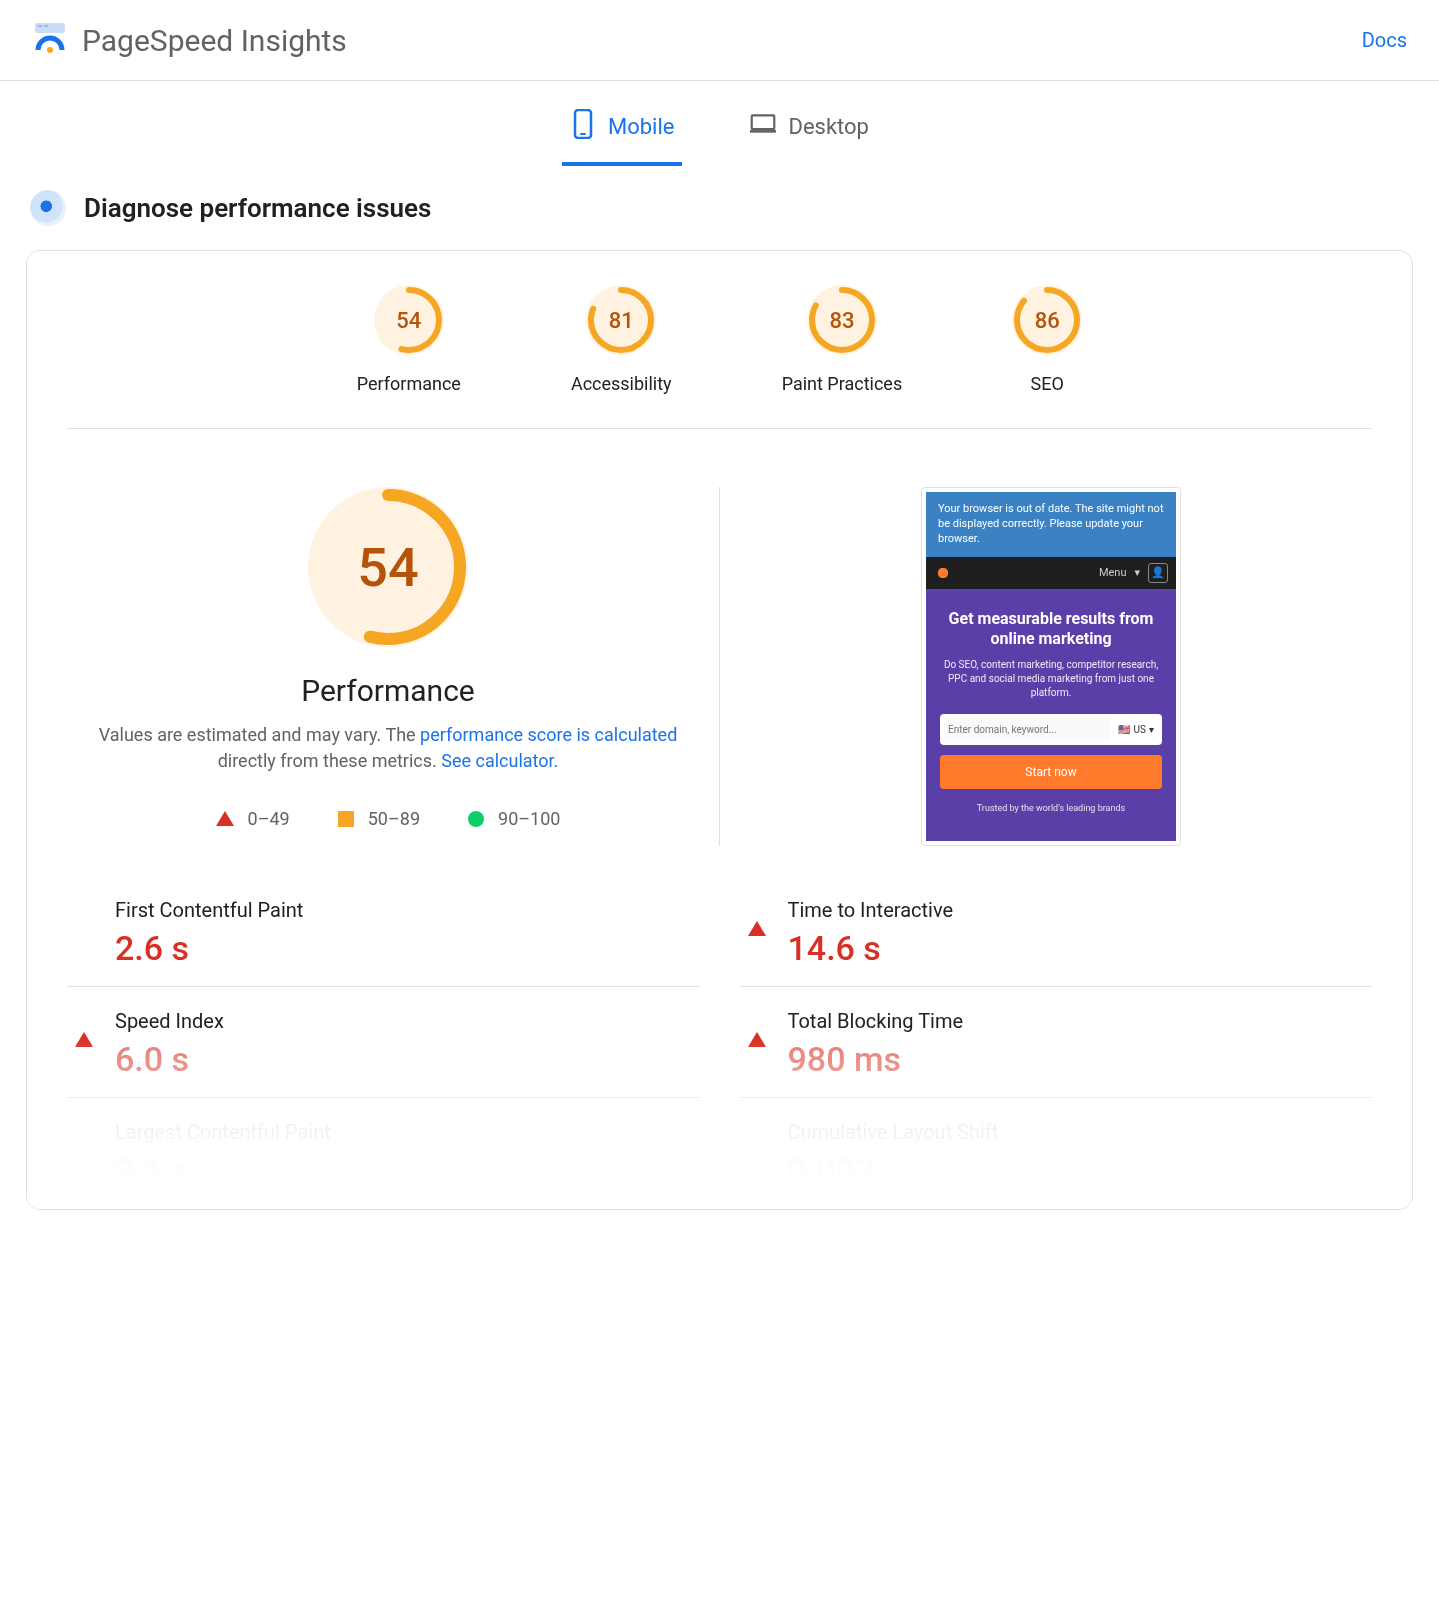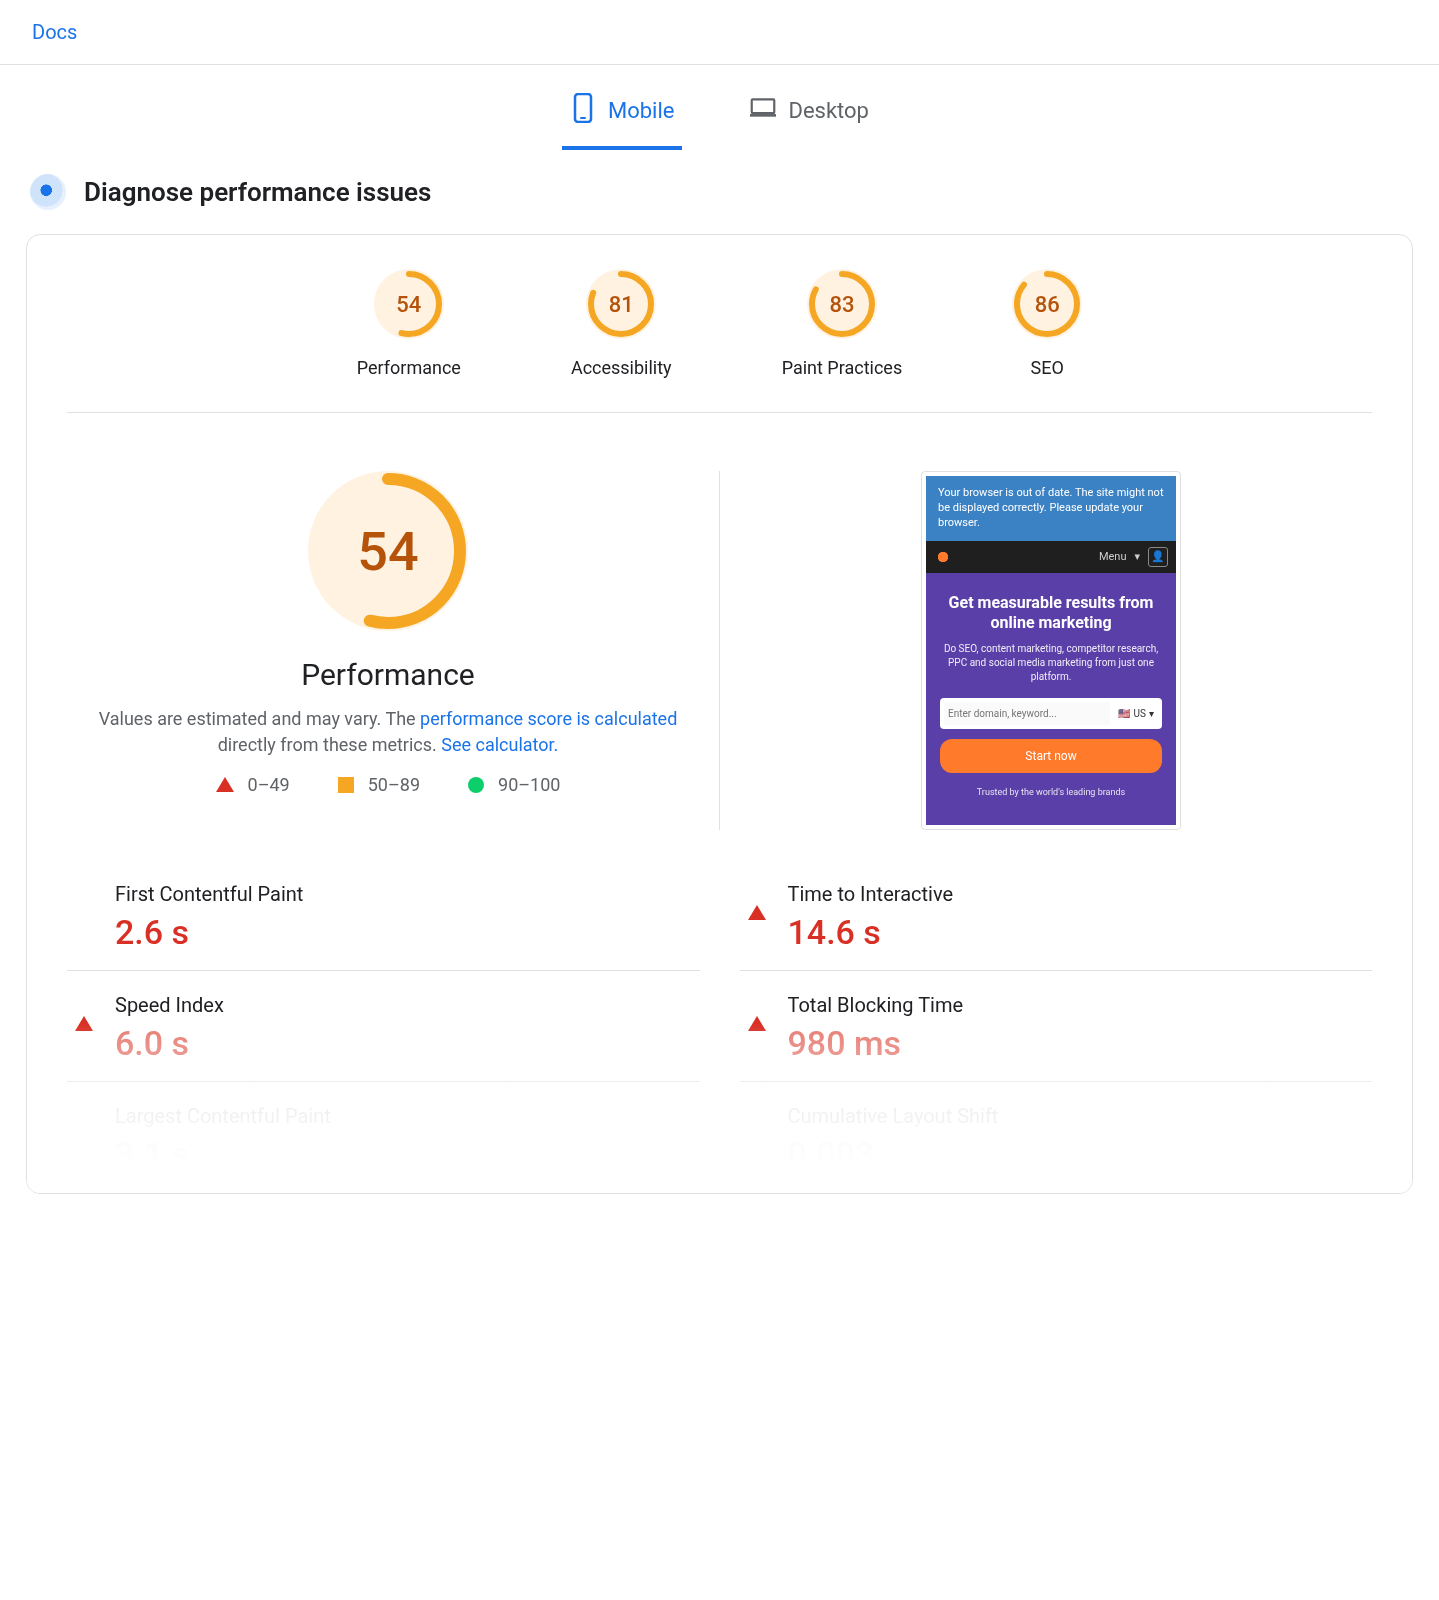--- a/index.html
+++ b/index.html
@@ -53,41 +53,41 @@
   .perf-col{flex:1;display:flex;flex-direction:column;align-items:center;border-right:1px solid var(--border);padding-right:10px;}
   .perf-gauge{position:relative;width:160px;height:160px;}
   .perf-gauge .bg{position:absolute;inset:0;border-radius:50%;background:var(--orange-fill);}
   .perf-gauge svg{position:absolute;inset:0;width:160px;height:160px;transform:rotate(-90deg);}
   .perf-gauge circle{fill:none;stroke:var(--orange);stroke-width:12;stroke-linecap:round;}
   .perf-gauge-num{position:absolute;inset:0;display:flex;align-items:center;justify-content:center;font-size:54px;font-weight:500;color:#b45309;}
   .perf-label{font-size:30px;margin-top:26px;}
   .perf-note{font-size:18px;color:var(--muted);text-align:center;margin-top:14px;max-width:580px;line-height:1.45;}
   .perf-note a{color:var(--blue);text-decoration:none;}
 
-  .legend{display:flex;gap:48px;margin-top:16px;align-items:flex-start;}
+  .legend{display:flex;gap:48px;margin-top:34px;align-items:flex-start;}
   .legend-item{display:flex;align-items:center;gap:14px;font-size:18px;color:var(--muted);}
   .tri-red{width:0;height:0;border-left:9px solid transparent;border-right:9px solid transparent;border-bottom:15px solid var(--red);}
   .sq-orange{width:16px;height:16px;background:var(--orange);}
   .circ-green{width:16px;height:16px;border-radius:50%;background:var(--green);}
 
   .shot-col{flex:1;display:flex;justify-content:center;align-items:flex-start;}
   .phone{width:260px;border:1px solid var(--border);border-radius:4px;padding:4px;background:#fff;}
   .phone-inner{background:#5b3fa8;color:#fff;font-size:12px;}
   .banner{background:#3b82c4;padding:10px 12px;font-size:11px;line-height:1.35;}
   .menubar{background:#1f1f1f;display:flex;align-items:center;justify-content:space-between;padding:6px 8px;}
   .flame{width:18px;height:18px;border-radius:50%;background:radial-gradient(circle,#ff7a2b 40%,transparent 41%);position:relative;}
   .menubar-right{display:flex;align-items:center;gap:8px;color:#ccc;font-size:11px;}
   .menubar-right .box{width:20px;height:20px;border:1px solid #888;border-radius:3px;display:flex;align-items:center;justify-content:center;}
   .hero{padding:20px 14px;text-align:center;}
   .hero-title{font-size:16px;font-weight:700;line-height:1.3;margin-bottom:8px;}
   .hero-sub{font-size:10px;line-height:1.4;opacity:.9;margin-bottom:14px;}
   .searchrow{display:flex;gap:4px;background:#fff;border-radius:4px;padding:4px;margin-bottom:10px;}
   .searchrow input{flex:1;border:0;font-size:10px;padding:6px 4px;outline:none;color:#333;}
   .locale{display:flex;align-items:center;gap:3px;font-size:10px;color:#333;padding:0 4px;}
-  .cta{background:#ff7a2b;padding:10px;border-radius:12px;font-size:12px;margin-bottom:14px;}
+  .cta{background:#ff7a2b;padding:10px;border-radius:4px;font-size:12px;margin-bottom:14px;}
   .trust{font-size:9px;opacity:.85;padding-bottom:8px;}
 
   
   .metrics-head{display:flex;justify-content:space-between;align-items:center;padding:8px 22px 16px;border-bottom:1px solid var(--border);margin:0 20px;}
   .metrics-title{letter-spacing:1px;font-size:16px;color:var(--muted);}
   .expand{font-size:18px;color:var(--muted);cursor:pointer;}
   .metrics-grid{display:grid;grid-template-columns:1fr 1fr;gap:0 40px;margin:0 20px;}
   .metric{display:flex;gap:20px;padding:22px 8px 18px;border-bottom:1px solid var(--border);}
   .metric-icon{width:20px;flex-shrink:0;margin-top:4px;}
   .metric-body{display:flex;flex-direction:column;gap:6px;}
@@ -97,20 +97,32 @@
   .val-pink{color:var(--red-light);}
   .val-faded{color:rgba(0,0,0,0.08);}
   .name-faded{color:rgba(0,0,0,0.15);}
   .circ-gray{width:16px;height:16px;border-radius:50%;background:rgba(0,0,0,0.08);}
   .sq-faded{width:16px;height:16px;background:rgba(245,166,35,0.18);}
 </style>
 </head>
 <body>
 
 <div class="topbar">
+  <div class="brand">
+    <span>
+      <svg width="36" height="36" viewBox="0 0 36 36">
+        <rect x="3" y="3" width="30" height="10" rx="2" fill="#c9ddfb"></rect>
+        <rect x="6" y="5" width="4" height="2" fill="#9bb9e8"></rect>
+        <rect x="12" y="5" width="4" height="2" fill="#9bb9e8"></rect>
+        <path d="M6 30 A12 12 0 0 1 30 30" fill="none" stroke="#1a73e8" stroke-width="5"></path>
+        <circle cx="18" cy="30" r="3" fill="#f5a623"></circle>
+      </svg>
+    </span>
+    <span class="brand-title">PageSpeed Insights</span>
+  </div>
   <a href="#" class="docs">Docs</a>
 </div>
 
 <div class="tabs">
   <div class="tab active">
     <span>
       <svg viewBox="0 0 24 30">
           <rect x="4" y="1" width="16" height="28" rx="3" fill="none" stroke="#1a73e8" stroke-width="2.5"></rect>
           <rect x="9" y="24" width="6" height="2" rx="1" fill="#1a73e8"></rect>
         </svg>

